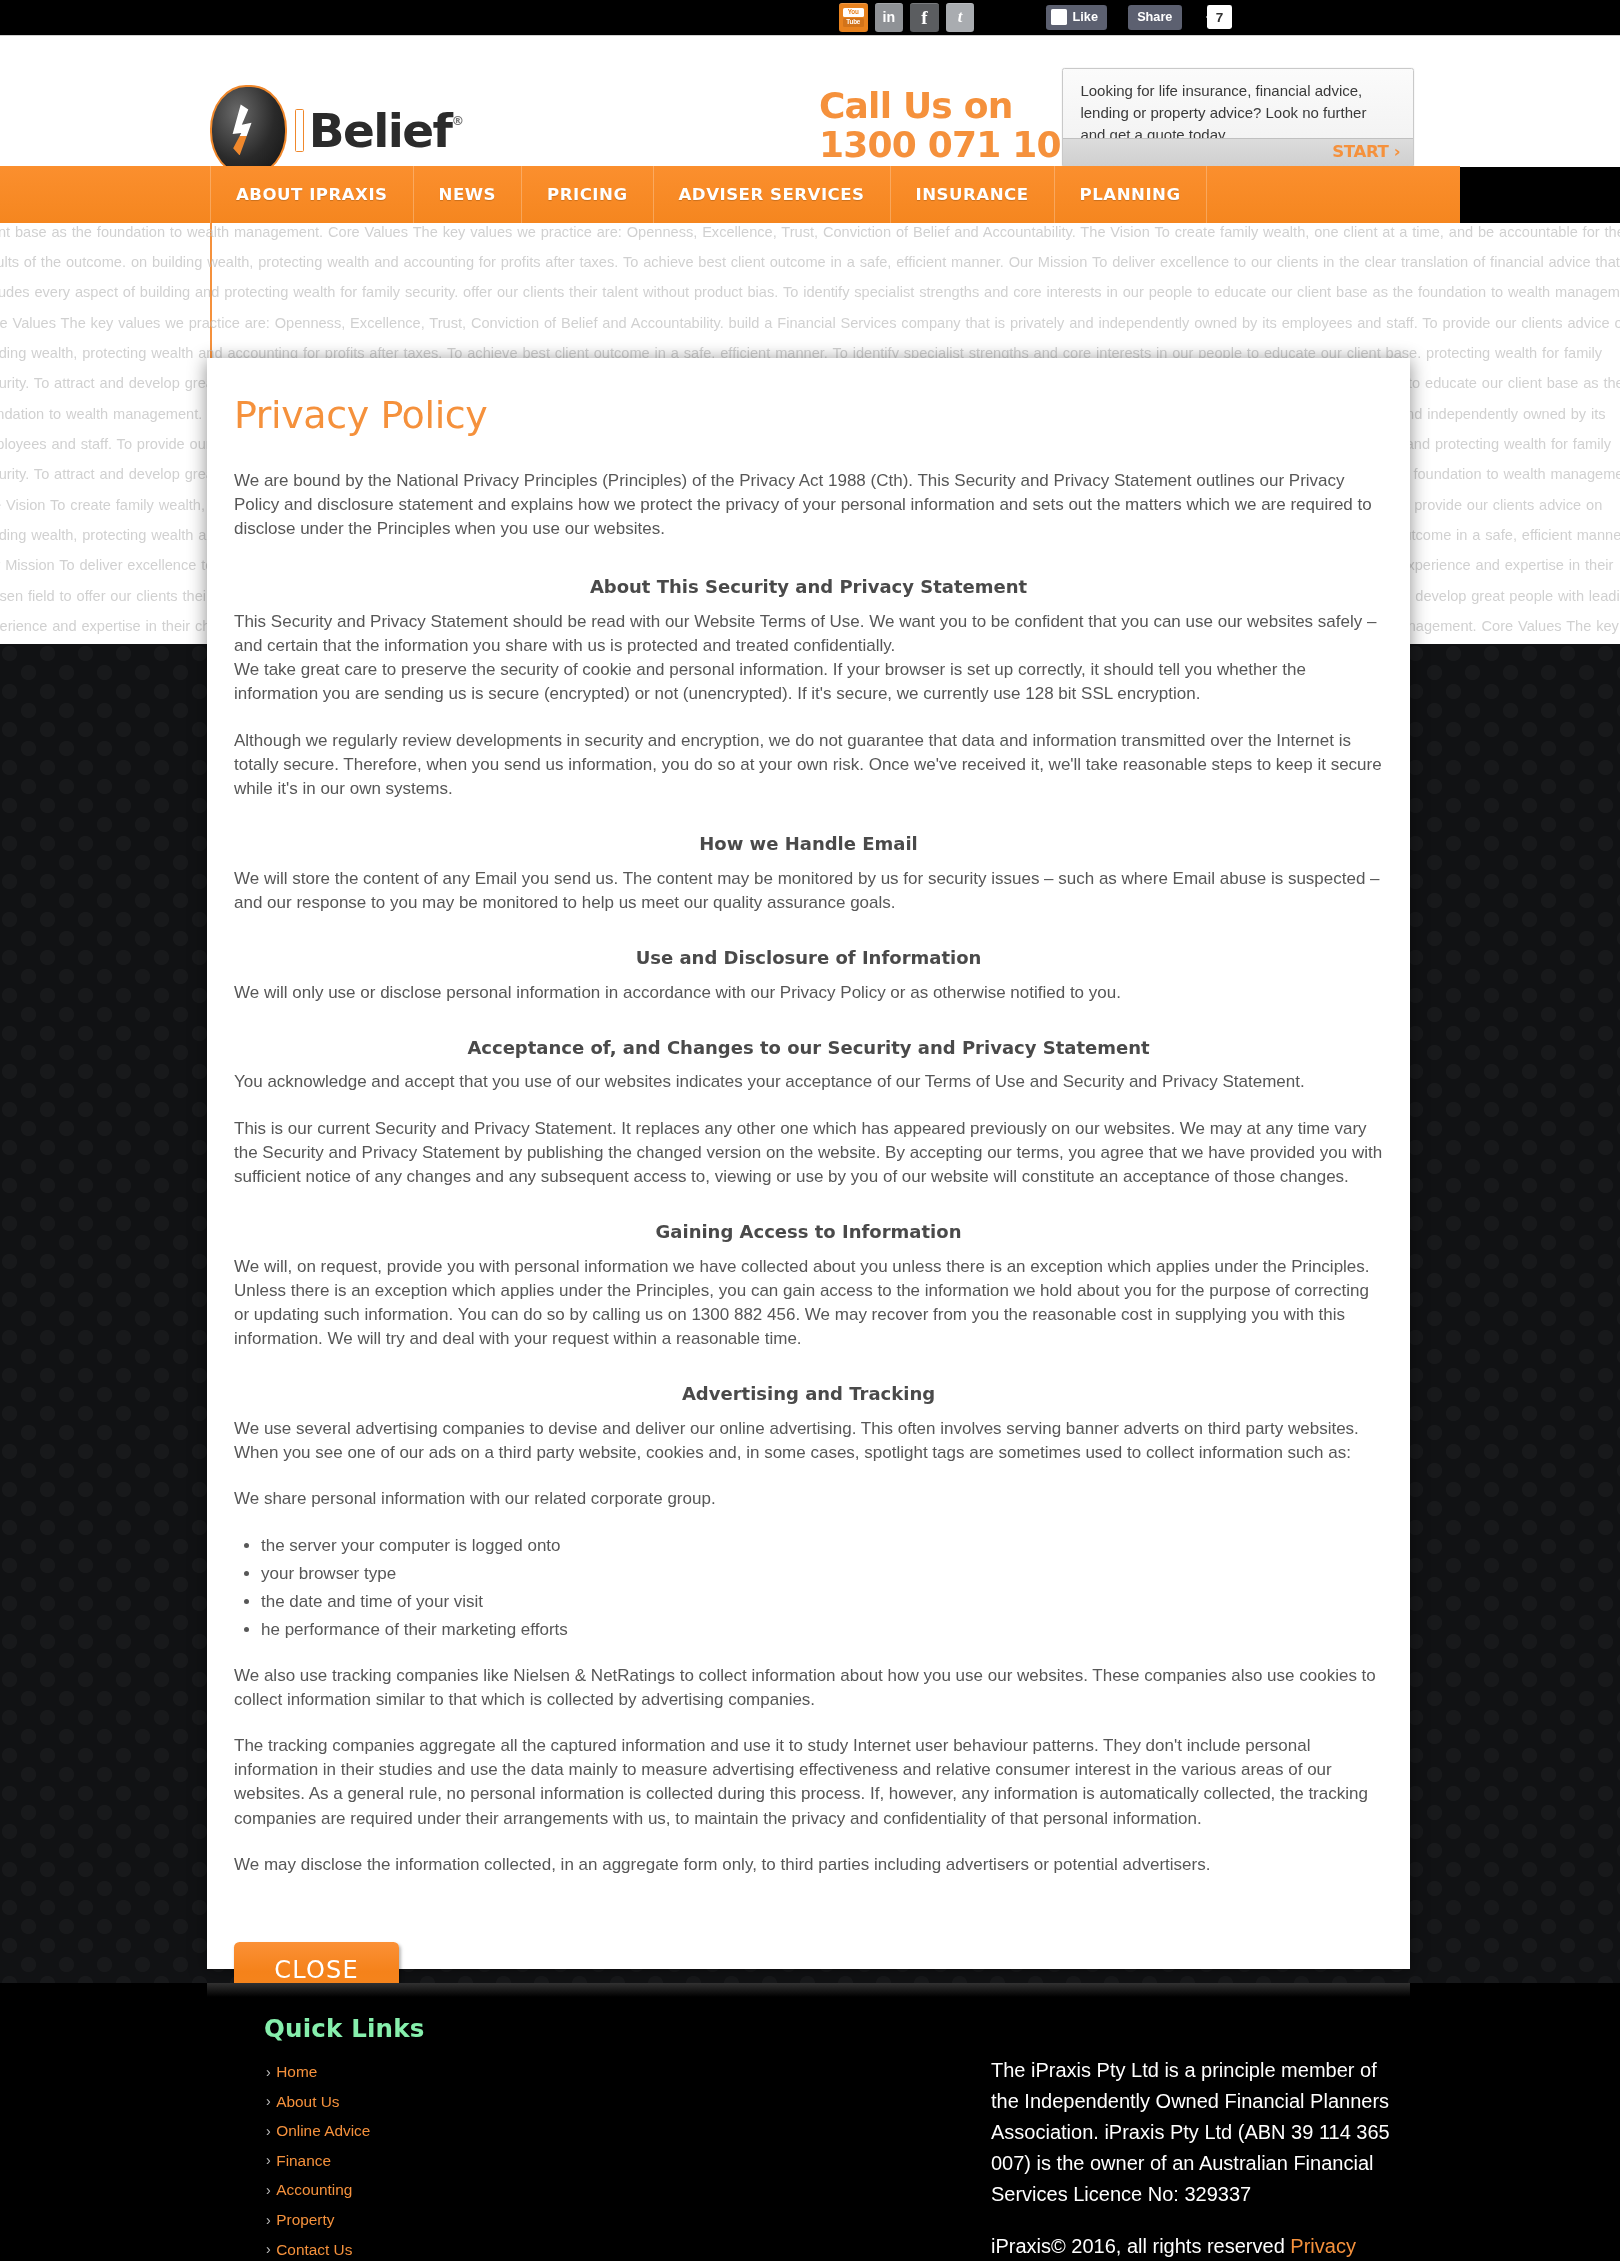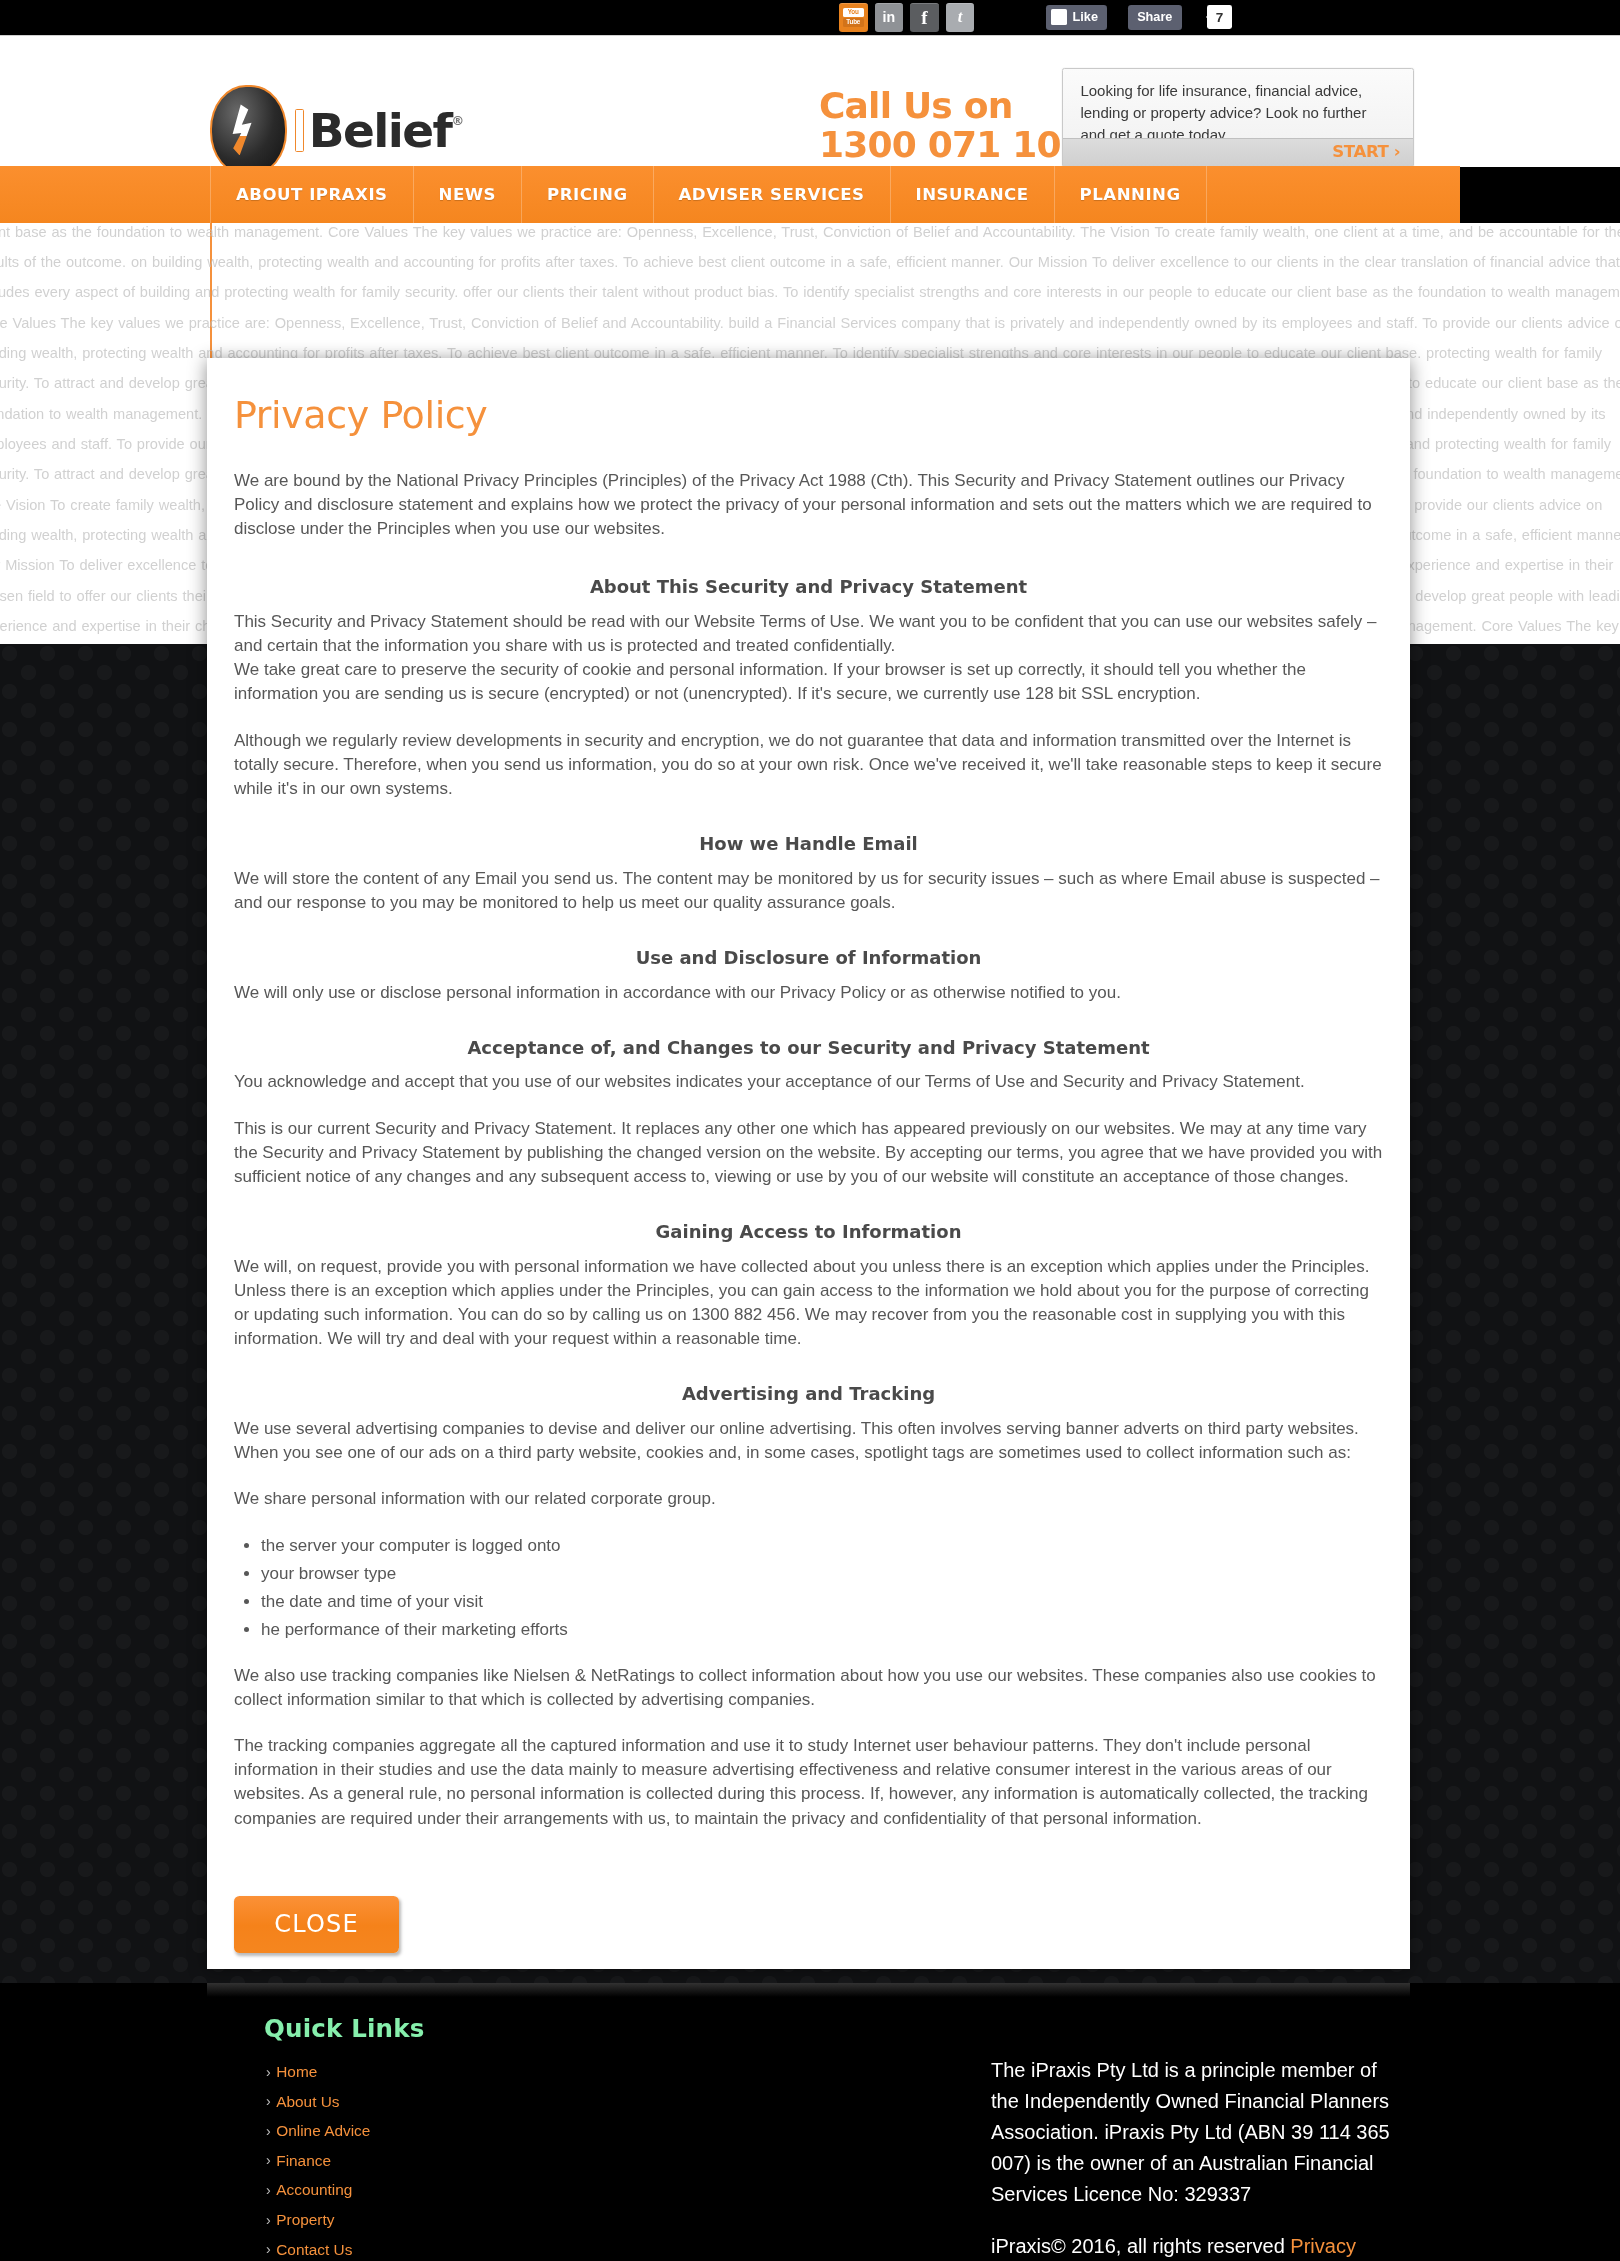--- a/index.html
+++ b/index.html
@@ -342,20 +342,21 @@
       <p class="m-p">We use several advertising companies to devise and deliver our online advertising. This often involves serving banner adverts on third party websites. When you see one of our ads on a third party website, cookies and, in some cases, spotlight tags are sometimes used to collect information such as:</p>
       <p class="m-p">We share personal information with our related corporate group.</p>
       <ul class="m-ul">
         <li>the server your computer is logged onto</li>
         <li>your browser type</li>
         <li>the date and time of your visit</li>
         <li>he performance of their marketing efforts</li>
       </ul>
       <p class="m-p">We also use tracking companies like Nielsen &amp; NetRatings to collect information about how you use our websites. These companies also use cookies to collect information similar to that which is collected by advertising companies.</p>
       <p class="m-p">The tracking companies aggregate all the captured information and use it to study Internet user behaviour patterns. They don't include personal information in their studies and use the data mainly to measure advertising effectiveness and relative consumer interest in the various areas of our websites. As a general rule, no personal information is collected during this process. If, however, any information is automatically collected, the tracking companies are required under their arrangements with us, to maintain the privacy and confidentiality of that personal information.</p>
+      <p class="m-p">We may disclose the information collected, in an aggregate form only, to third parties including advertisers or potential advertisers.</p>
 
       <button class="close-btn">CLOSE</button>
     </div>
   </div>
 
   <div class="footer">
     <div class="footer-shadowbar"></div>
     <div class="quick-title">Quick Links</div>
     <ul class="quick-list">
       <li>

